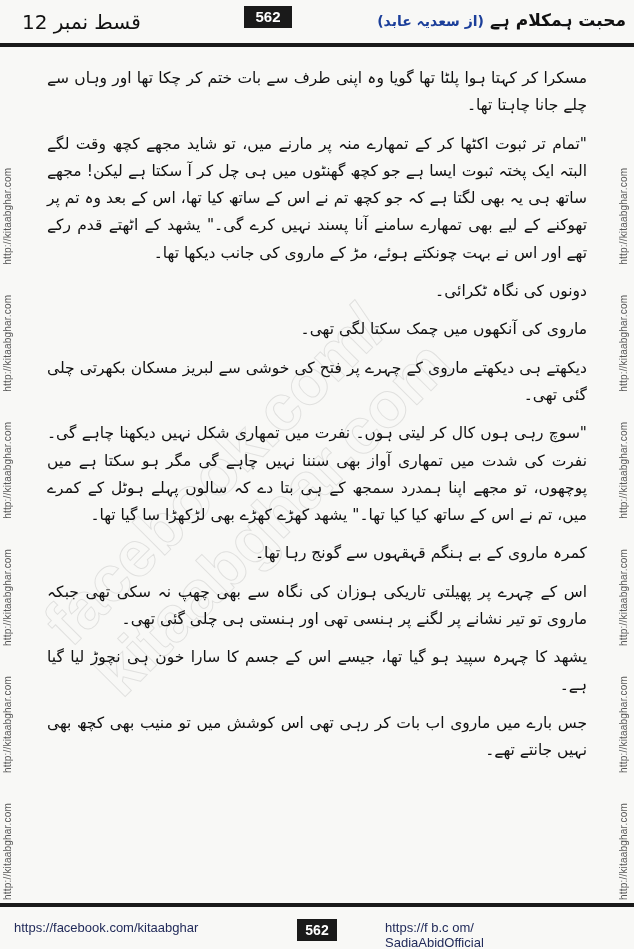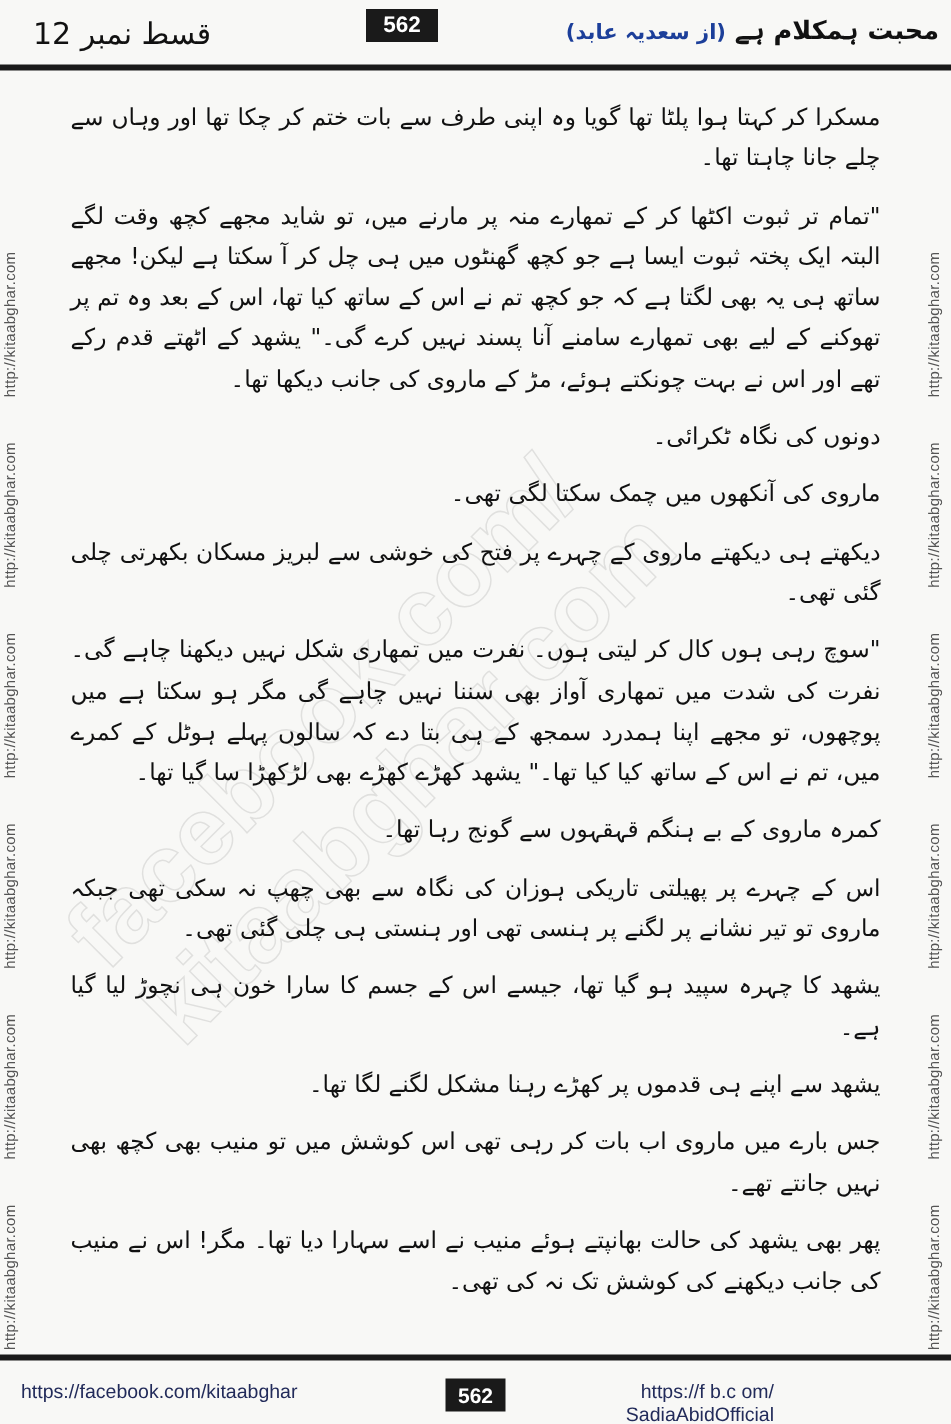--- a/index.html
+++ b/index.html
@@ -29,21 +29,21 @@
   .watermark div { line-height:72px; }
 
   .body-text { position:absolute; left:36px; right:36px; top:54px; height:842px;
     direction:rtl; text-align:justify; font-family:"DejaVu Sans", sans-serif; font-size:15.5px; line-height:27.3px; }
   .para { margin:11px; }
 
   .footer { position:absolute; left:0; top:908px; width:516px; height:41px; }
   .ft-left { position:absolute; left:14px; top:12px; font-family:"Liberation Sans", sans-serif; font-size:13px; color:#222b5a; }
   .ft-num { position:absolute; left:297px; top:11px; width:40px; height:22px; background:#1a1a1a; color:#fff;
             font-family:"Liberation Sans", sans-serif; font-weight:bold; font-size:14px; text-align:center; line-height:22px; }
-  .ft-right { position:absolute; left:385px; top:12px; font-family:"Liberation Sans", sans-serif; font-size:13px; color:#222b5a;text-align:right; }
+  .ft-right { position:absolute; left:385px; top:12px; font-family:"Liberation Sans", sans-serif; font-size:13px; color:#222b5a; }
 </style>
 </head>
 <body>
 
 <div class="header">
   <div class="hdr-title">
     <span>محبت ہمکلام ہے</span>
     <span class="author">(از سعدیہ عابد)</span>
   </div>
   <div class="hdr-num">562</div>
@@ -70,23 +70,21 @@
 <div class="body-text">
   <p class="para">مسکرا کر کہتا ہوا پلٹا تھا گویا وہ اپنی طرف سے بات ختم کر چکا تھا اور وہاں سے چلے جانا چاہتا تھا۔</p>
   <p class="para">"تمام تر ثبوت اکٹھا کر کے تمھارے منہ پر مارنے میں، تو شاید مجھے کچھ وقت لگے البتہ ایک پختہ ثبوت ایسا ہے جو کچھ گھنٹوں میں ہی چل کر آ سکتا ہے لیکن! مجھے ساتھ ہی یہ بھی لگتا ہے کہ جو کچھ تم نے اس کے ساتھ کیا تھا، اس کے بعد وہ تم پر تھوکنے کے لیے بھی تمھارے سامنے آنا پسند نہیں کرے گی۔" یشھد کے اٹھتے قدم رکے تھے اور اس نے بہت چونکتے ہوئے، مڑ کے ماروی کی جانب دیکھا تھا۔</p>
   <p class="para">دونوں کی نگاہ ٹکرائی۔</p>
   <p class="para">ماروی کی آنکھوں میں چمک سکتا لگی تھی۔</p>
   <p class="para">دیکھتے ہی دیکھتے ماروی کے چہرے پر فتح کی خوشی سے لبریز مسکان بکھرتی چلی گئی تھی۔</p>
   <p class="para">"سوچ رہی ہوں کال کر لیتی ہوں۔ نفرت میں تمھاری شکل نہیں دیکھنا چاہے گی۔ نفرت کی شدت میں تمھاری آواز بھی سننا نہیں چاہے گی مگر ہو سکتا ہے میں پوچھوں، تو مجھے اپنا ہمدرد سمجھ کے ہی بتا دے کہ سالوں پہلے ہوٹل کے کمرے میں، تم نے اس کے ساتھ کیا کیا تھا۔" یشھد کھڑے کھڑے بھی لڑکھڑا سا گیا تھا۔</p>
   <p class="para">کمرہ ماروی کے بے ہنگم قہقہوں سے گونج رہا تھا۔</p>
   <p class="para">اس کے چہرے پر پھیلتی تاریکی ہوزان کی نگاہ سے بھی چھپ نہ سکی تھی جبکہ ماروی تو تیر نشانے پر لگنے پر ہنسی تھی اور ہنستی ہی چلی گئی تھی۔</p>
   <p class="para">یشھد کا چہرہ سپید ہو گیا تھا، جیسے اس کے جسم کا سارا خون ہی نچوڑ لیا گیا ہے۔</p>
-  <p class="para">یشھد سے اپنے ہی قدموں پر کھڑے رہنا مشکل لگنے لگا تھا۔</p>
   <p class="para">جس بارے میں ماروی اب بات کر رہی تھی اس کوشش میں تو منیب بھی کچھ بھی نہیں جانتے تھے۔</p>
-  <p class="para">پھر بھی یشھد کی حالت بھانپتے ہوئے منیب نے اسے سہارا دیا تھا۔ مگر! اس نے منیب کی جانب دیکھنے کی کوشش تک نہ کی تھی۔</p>
 </div>
 
 <div class="rule-bottom"></div>
 <div class="footer">
   <a class="ft-left">https://facebook.com/kitaabghar</a>
   <div class="ft-num">562</div>
   <a class="ft-right">https://f b.c om/ SadiaAbidOfficial</a>
 </div>
 
 </body></html>

